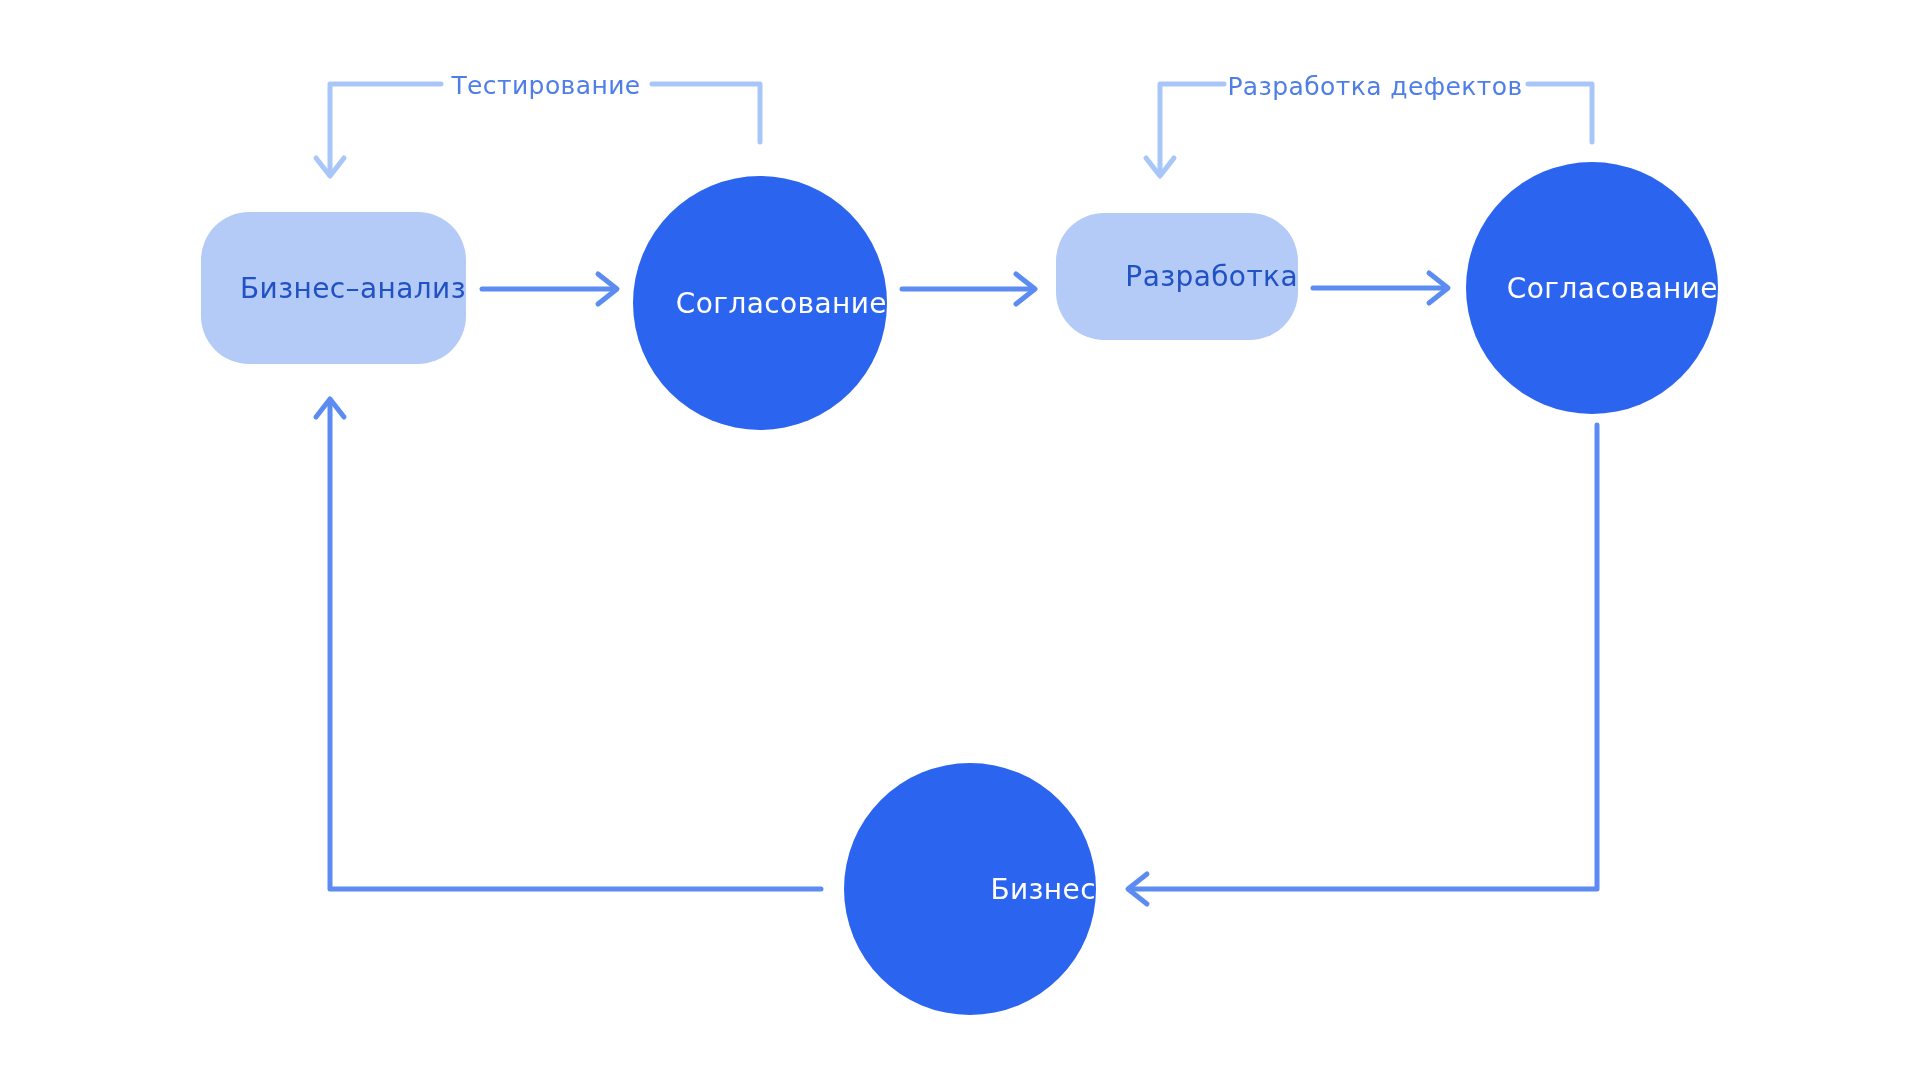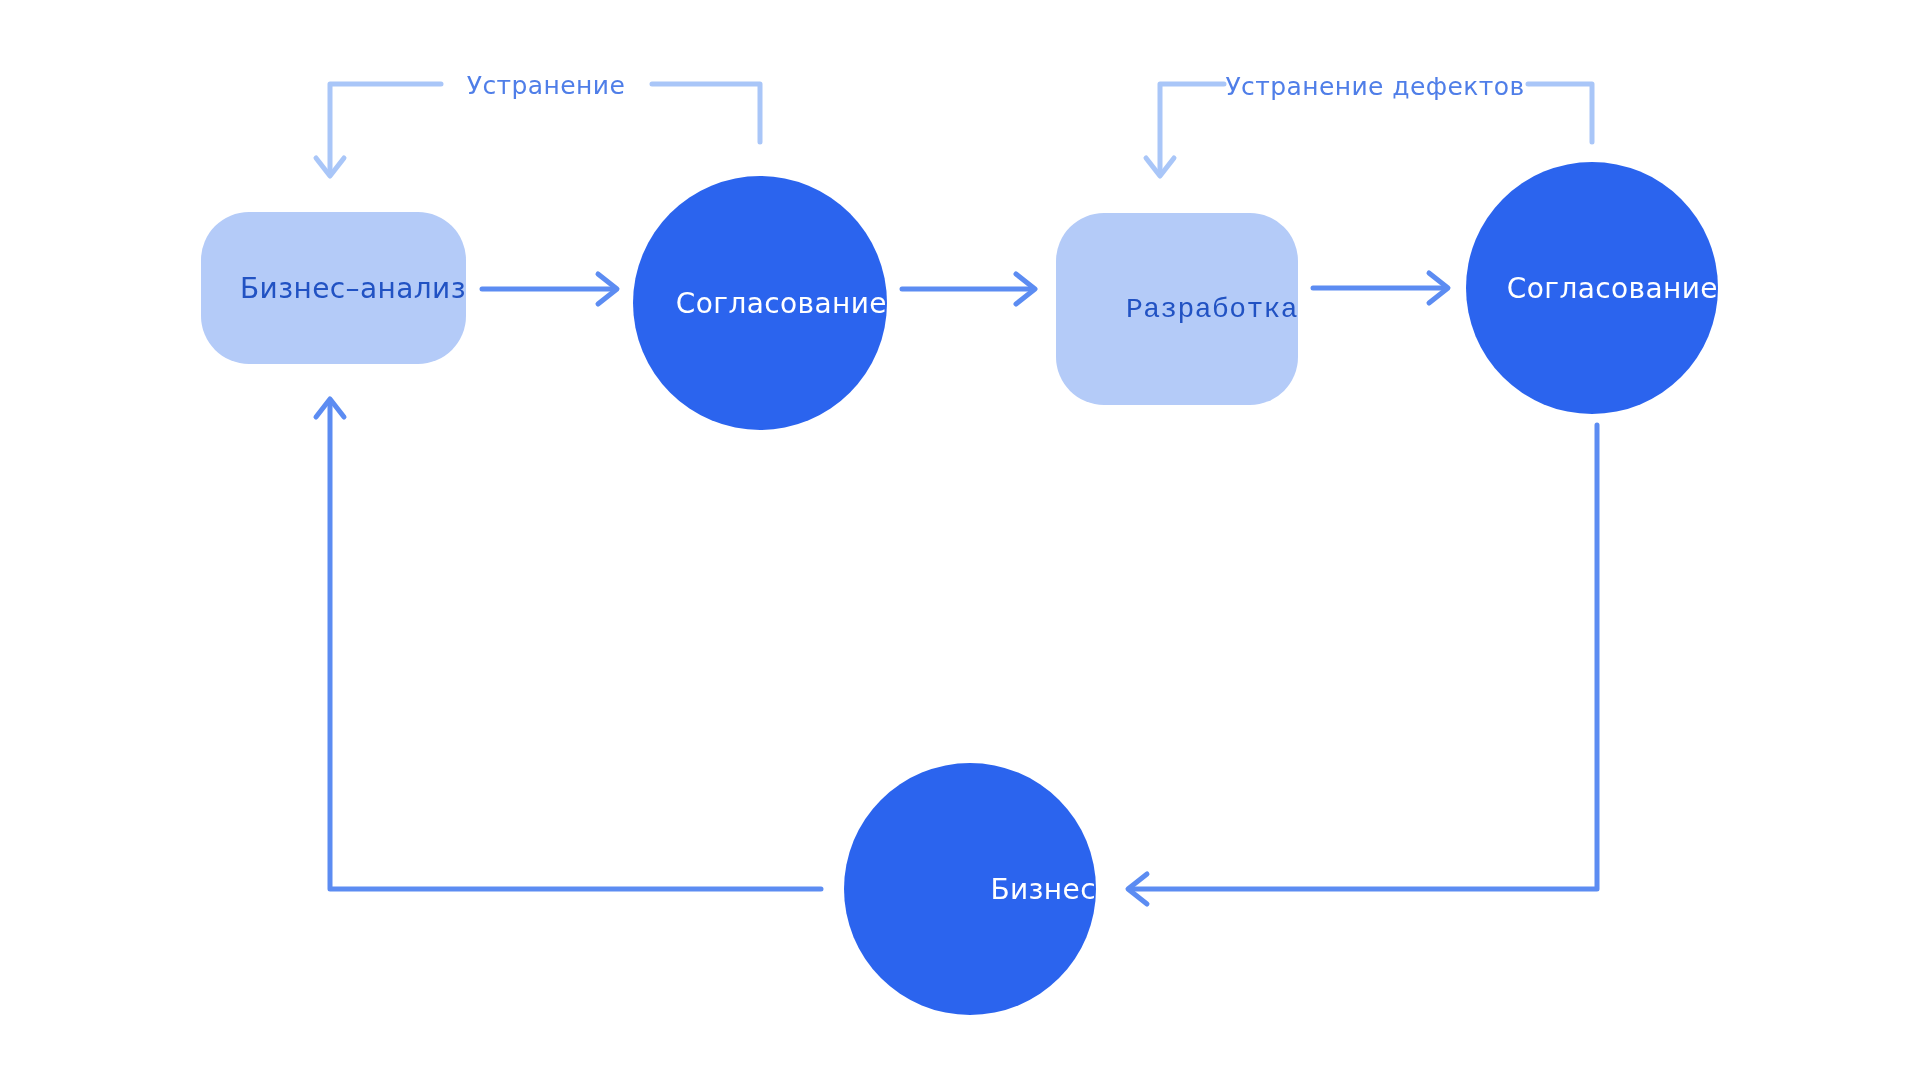--- a/index.html
+++ b/index.html
@@ -51,21 +51,21 @@
     color: #2152c3;
     border-radius: 48px;
   }
   .node-dark {
     background: #2b64ee;
     color: #ffffff;
     border-radius: 50%;
   }
   #node-business { left: 201px; top: 212px; width: 265px; height: 152px; }
   #node-approval { left: 633px; top: 176px; width: 254px; height: 254px; }
-  #node-development { left: 1056px; top: 213px; width: 242px; height: 192px; font-family: Liberation Mono, monospace; }
+  #node-development { left: 1056px; top: 213px; width: 242px; height: 127px; }
   #node-testing { left: 1466px; top: 162px; width: 252px; height: 252px; }
   #node-launch { left: 844px; top: 763px; width: 252px; height: 252px; }
   .edge-label {
     position: absolute;
     transform: translate(-50%, -50%);
     color: #4f7ee8;
     font-size: 25px;
     font-weight: 500;
     letter-spacing: 0.4px;
     white-space: nowrap;
@@ -131,17 +131,17 @@
   </div>
 
   <div class="node node-dark" id="node-testing">
     <span>Согласование</span>
   </div>
 
   <div class="node node-dark" id="node-launch">
     <span>Бизнес</span>
   </div>
 
-  <div class="edge-label" id="label-comments">Устранение</div>
+  <div class="edge-label" id="label-comments">Тестирование</div>
 
-  <div class="edge-label" id="label-defects">Устранение дефектов</div>
+  <div class="edge-label" id="label-defects">Разработка дефектов</div>
 
 </div>
 
 </body></html>

